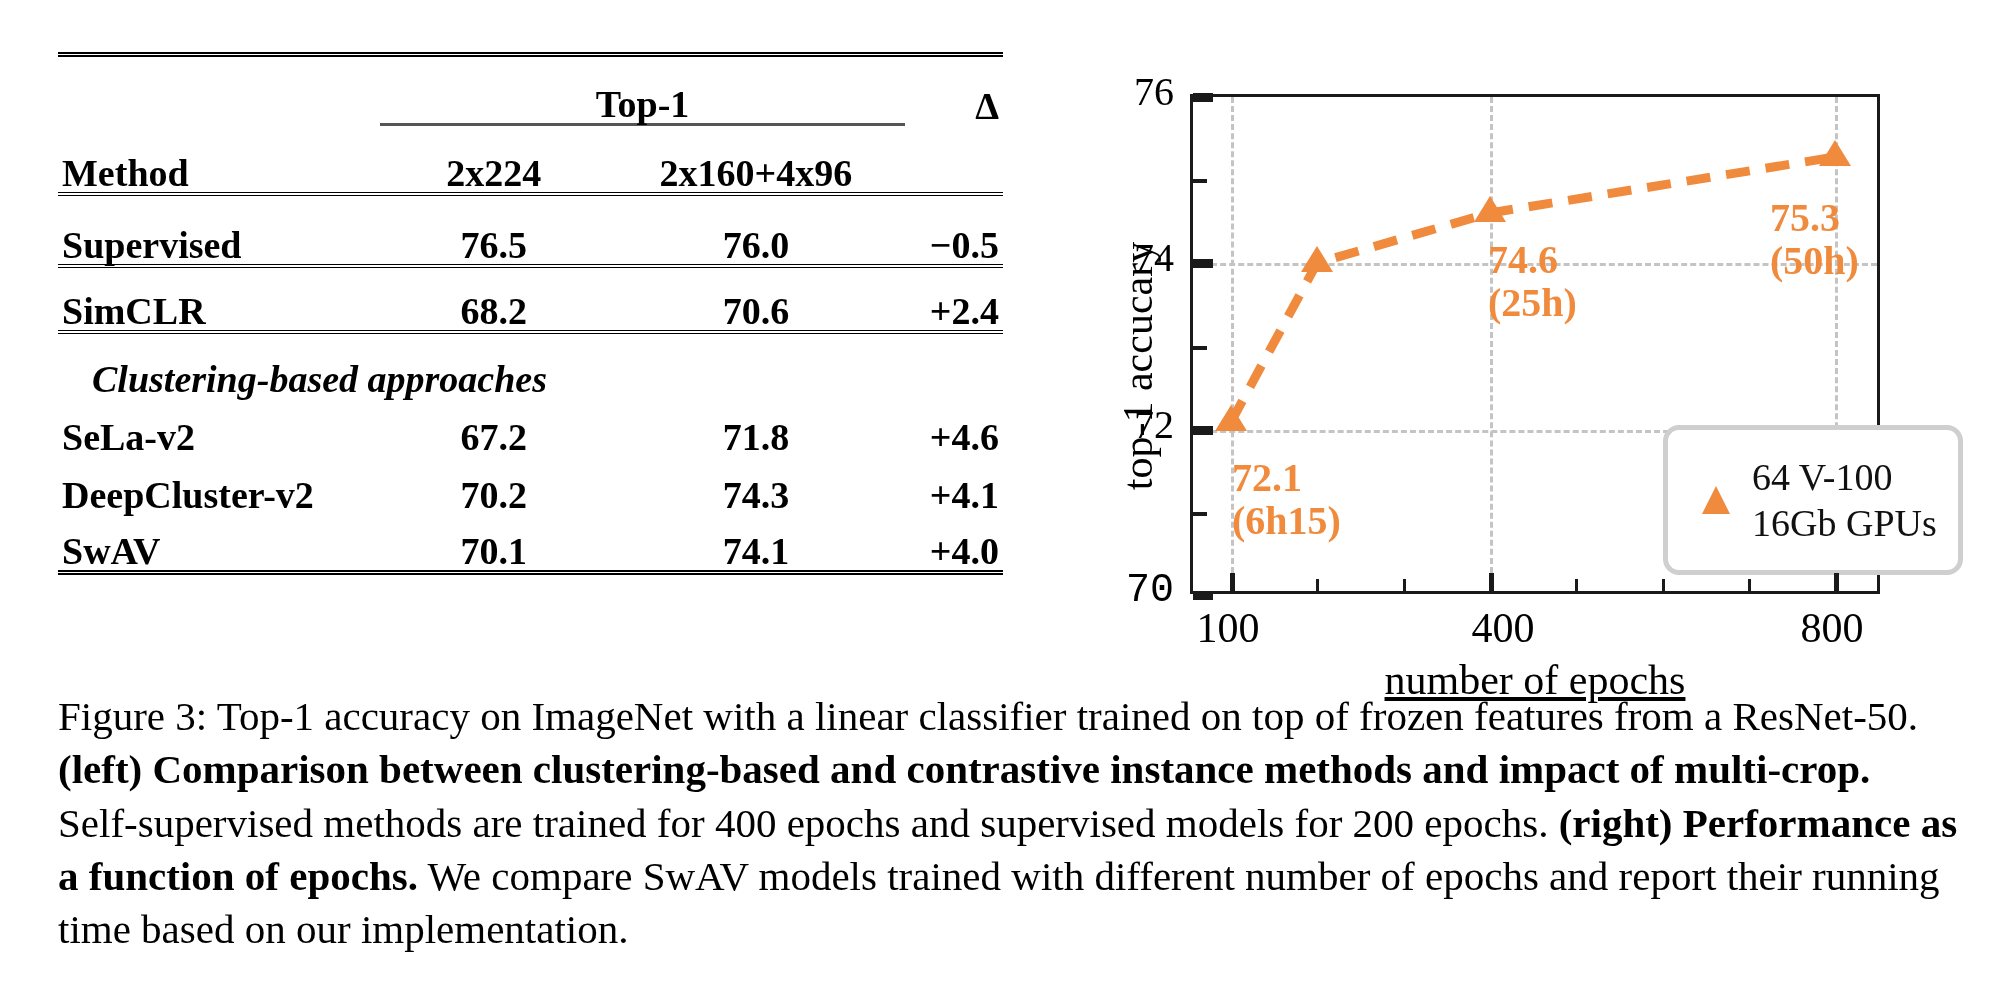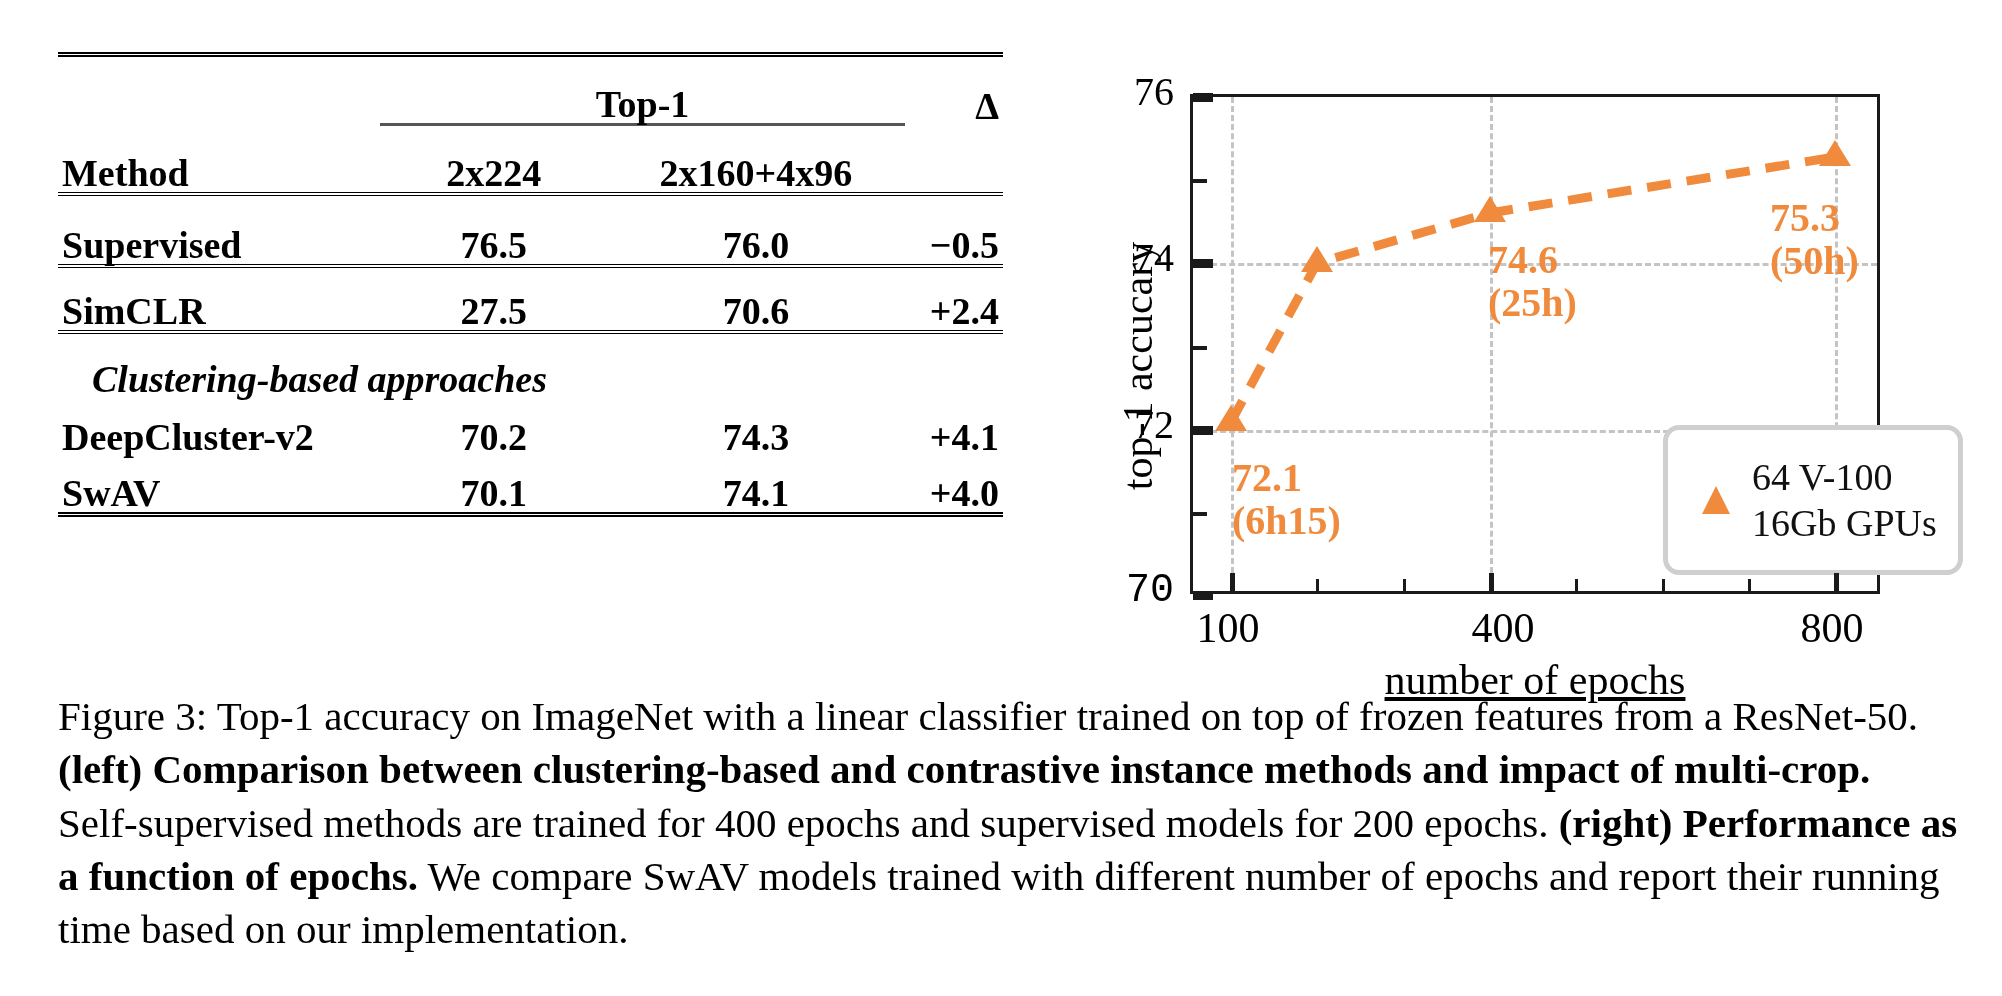--- a/index.html
+++ b/index.html
@@ -231,33 +231,39 @@
           <td class="col-d">−0.5</td>
         </tr>
 
         <tr class="r-midrule">
           <td colspan="4"></td>
         </tr>
 
 
         <tr class="cell-pad-sm">
           <td class="col-method">SimCLR</td>
-          <td class="col-a">27.5</td>
+          <td class="col-a">68.2</td>
           <td class="col-b">70.6</td>
           <td class="col-d">+2.4</td>
         </tr>
 
         <tr class="r-midrule">
           <td colspan="4"></td>
         </tr>
 
         <tr class="group-row">
           <td colspan="4">Clustering-based approaches</td>
         </tr>
 
+        <tr class="cell-pad-sm">
+          <td class="col-method">SeLa-v2</td>
+          <td class="col-a">67.2</td>
+          <td class="col-b">71.8</td>
+          <td class="col-d">+4.6</td>
+        </tr>
 
         <tr class="cell-pad-sm">
           <td class="col-method">DeepCluster-v2</td>
           <td class="col-a">70.2</td>
           <td class="col-b">74.3</td>
           <td class="col-d">+4.1</td>
         </tr>
 
         <tr class="cell-pad-sm">
           <td class="col-method">SwAV</td>

